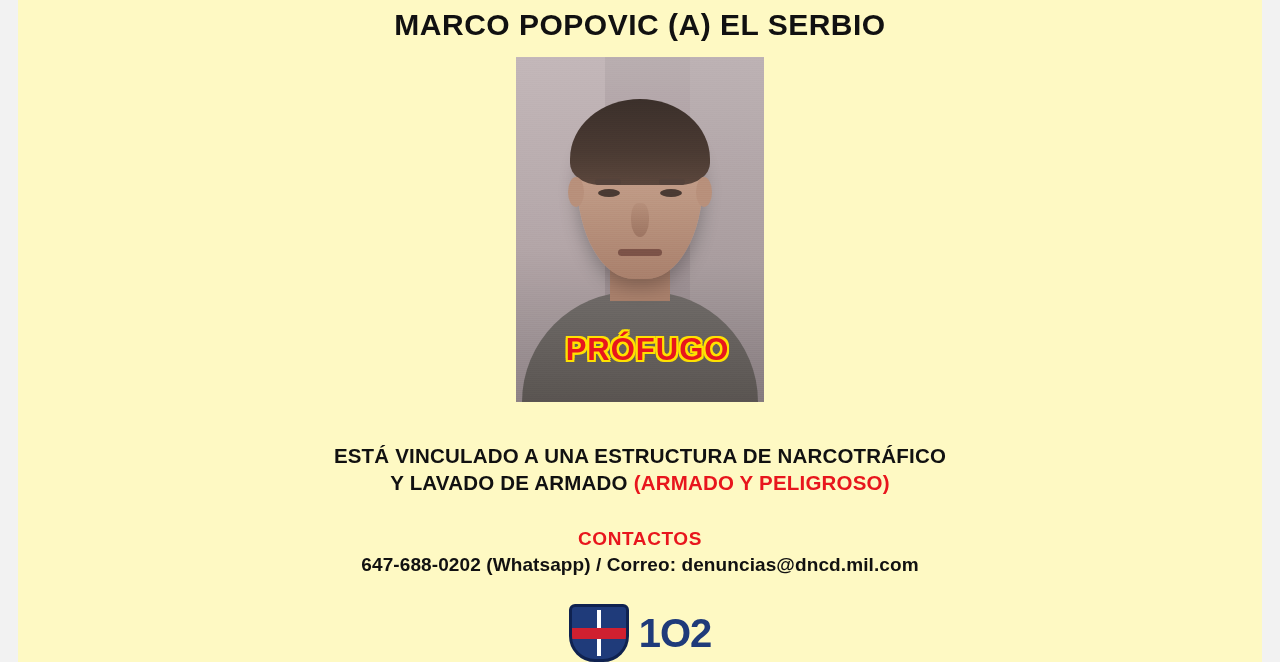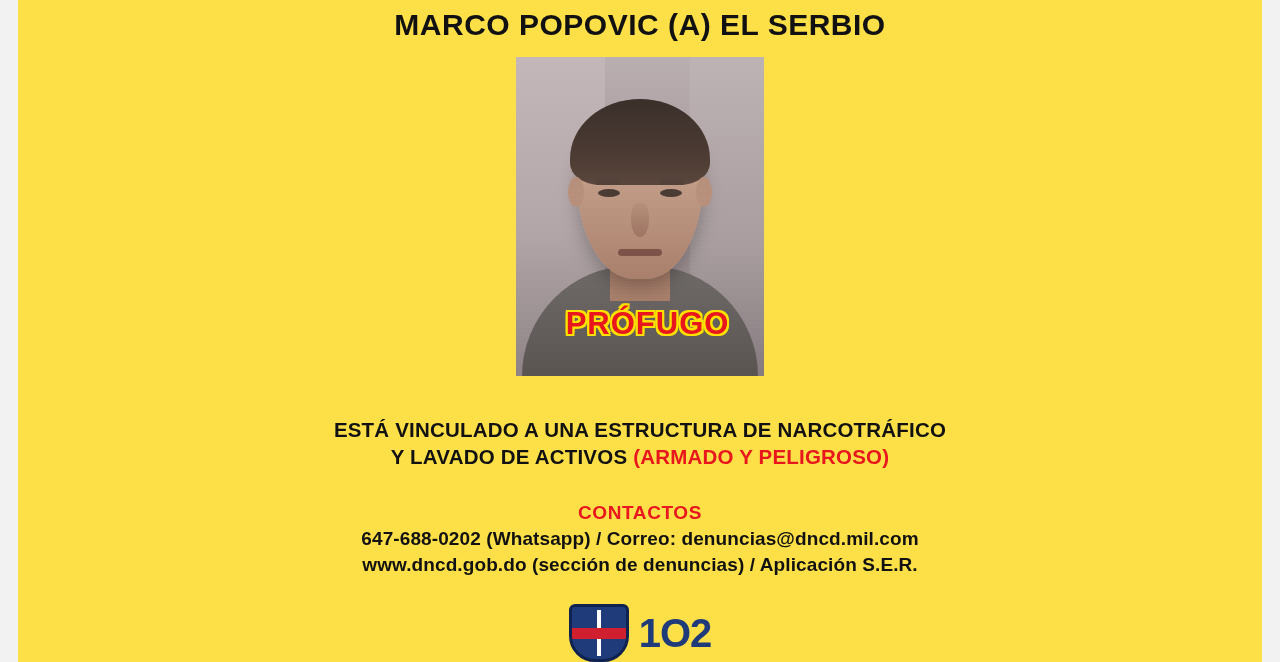--- a/index.html
+++ b/index.html
@@ -10,21 +10,21 @@
     width: 1280px;
     height: 662px;
     background: #ffffff;
     font-family: "Liberation Sans", sans-serif;
     overflow: hidden;
   }
   .poster {
     position: relative;
     width: 1280px;
     height: 662px;
-    background: #fde047;
+    background: #fef9c3;
     display: flex;
     flex-direction: column;
     align-items: center;
   }
   .side-bar {
     position: absolute;
     top: 0;
     bottom: 0;
     width: 18px;
     background: #f2f2f2;
@@ -280,28 +280,27 @@
     <div class="eye-r"></div>
     <div class="nose"></div>
     <div class="mouth"></div>
     <div class="photo-grain"></div>
     <div class="status-stamp">PRÓFUGO</div>
   </div>
 
   <div class="charge">
     <div>ESTÁ VINCULADO A UNA ESTRUCTURA DE NARCOTRÁFICO</div>
     <div>
-      <span>Y LAVADO DE ACTIVOS</span>
+      <span>Y LAVADO DE ARMADO</span>
       <span class="warning">(ARMADO Y PELIGROSO)</span>
     </div>
   </div>
 
   <div class="contacts-title">CONTACTOS</div>
   <div class="contact-line">647-688-0202 (Whatsapp) / Correo: denuncias@dncd.mil.com</div>
-  <div class="contact-line">www.dncd.gob.do (sección de denuncias) / Aplicación S.E.R.</div>
 
   <div class="footer-logos">
     <div class="crest">
       <div class="cross-v"></div>
       <div class="cross-h"></div>
       <div class="band"></div>
     </div>
     <div class="anniv">1O2</div>
   </div>
 

